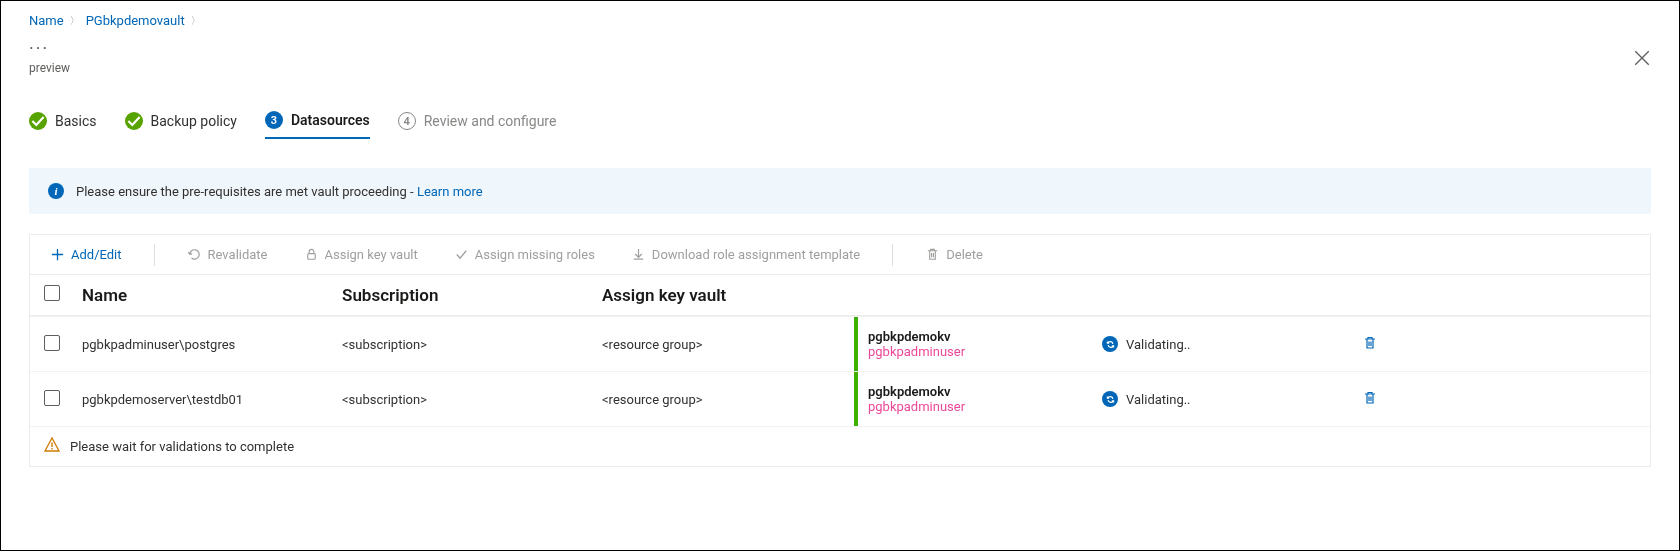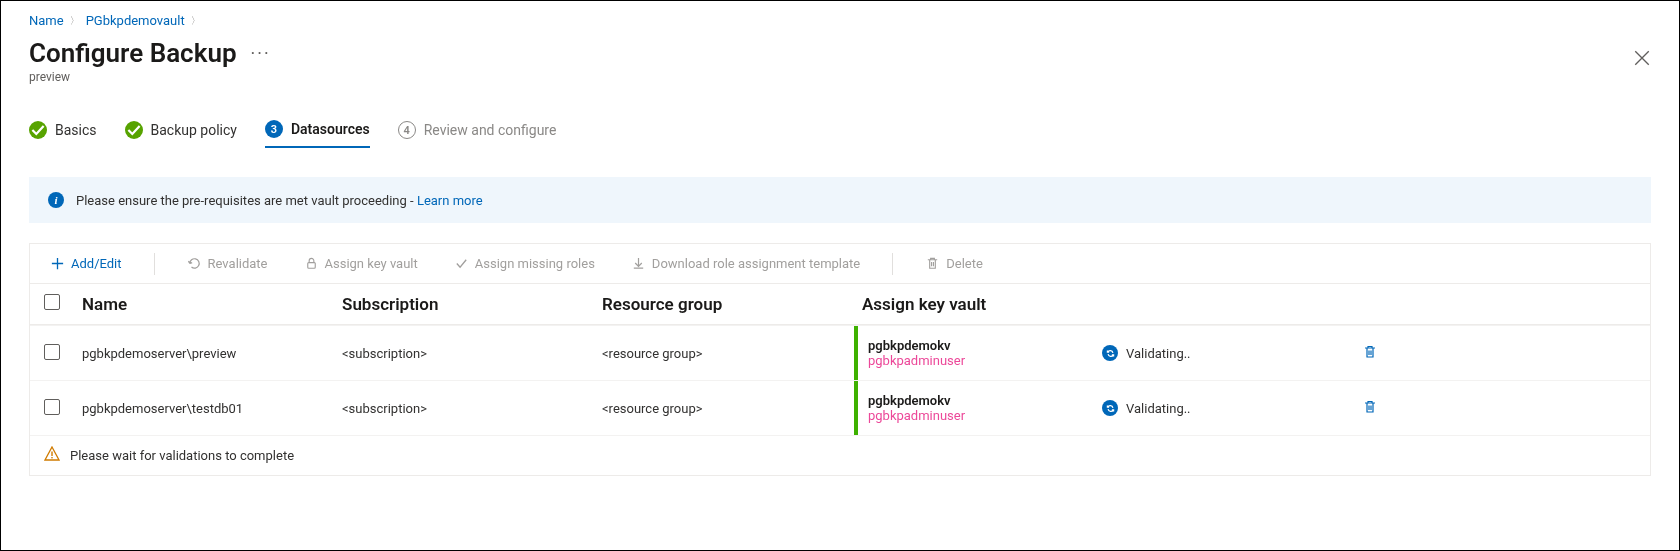--- a/index.html
+++ b/index.html
@@ -78,21 +78,20 @@
 <body>
 
 <div class="breadcrumb">
   <a>Name</a>
   <span class="sep">〉</span>
   <a>PGbkpdemovault</a>
   <span class="sep">〉</span>
 </div>
 
 <div class="title-row">
-  <div class="title">Configure Backup</div>
   <div class="ellipsis">···</div>
 </div>
 <div class="subtitle">preview</div>
 
 <div class="close-x">
   <svg viewBox="0 0 16 16" stroke="currentColor" stroke-width="1.2" fill="none">
       <path d="M2 2 L14 14 M14 2 L2 14"></path>
     </svg>
 </div>
 
@@ -184,28 +183,27 @@
           </svg>
         </span>
       <span>Delete</span>
     </div>
   </div>
 
   <div class="grid-row grid-header">
     <div class="cell" style="text-align:center"><span class="check"></span></div>
     <div class="cell">Name</div>
     <div class="cell">Subscription</div>
-    <div class="cell">Resource group</div>
     <div class="cell">Assign key vault</div>
     <div class="cell"></div>
   </div>
 
   <div class="grid-row data-row">
     <div class="cell" style="text-align:center"><span class="check"></span></div>
-    <div class="cell">pgbkpdemoserver\preview</div>
+    <div class="cell">pgbkpadminuser\postgres</div>
     <div class="cell">&lt;subscription&gt;</div>
     <div class="cell">&lt;resource group&gt;</div>
     <div class="cell kv-cell">
       <div class="kv-name">pgbkpdemokv</div>
       <div class="kv-secret">pgbkpadminuser</div>
     </div>
     <div class="cell readiness">
       <span class="sync-icon">
           <svg viewBox="0 0 16 16" stroke="#fff" stroke-width="1.8" fill="none">
             <path d="M4 6 a4 4 0 0 1 7.5 1 M12 10 a4 4 0 0 1 -7.5 -1 M3.5 3.5 V6 H6 M12.5 12.5 V10 H10"></path>

